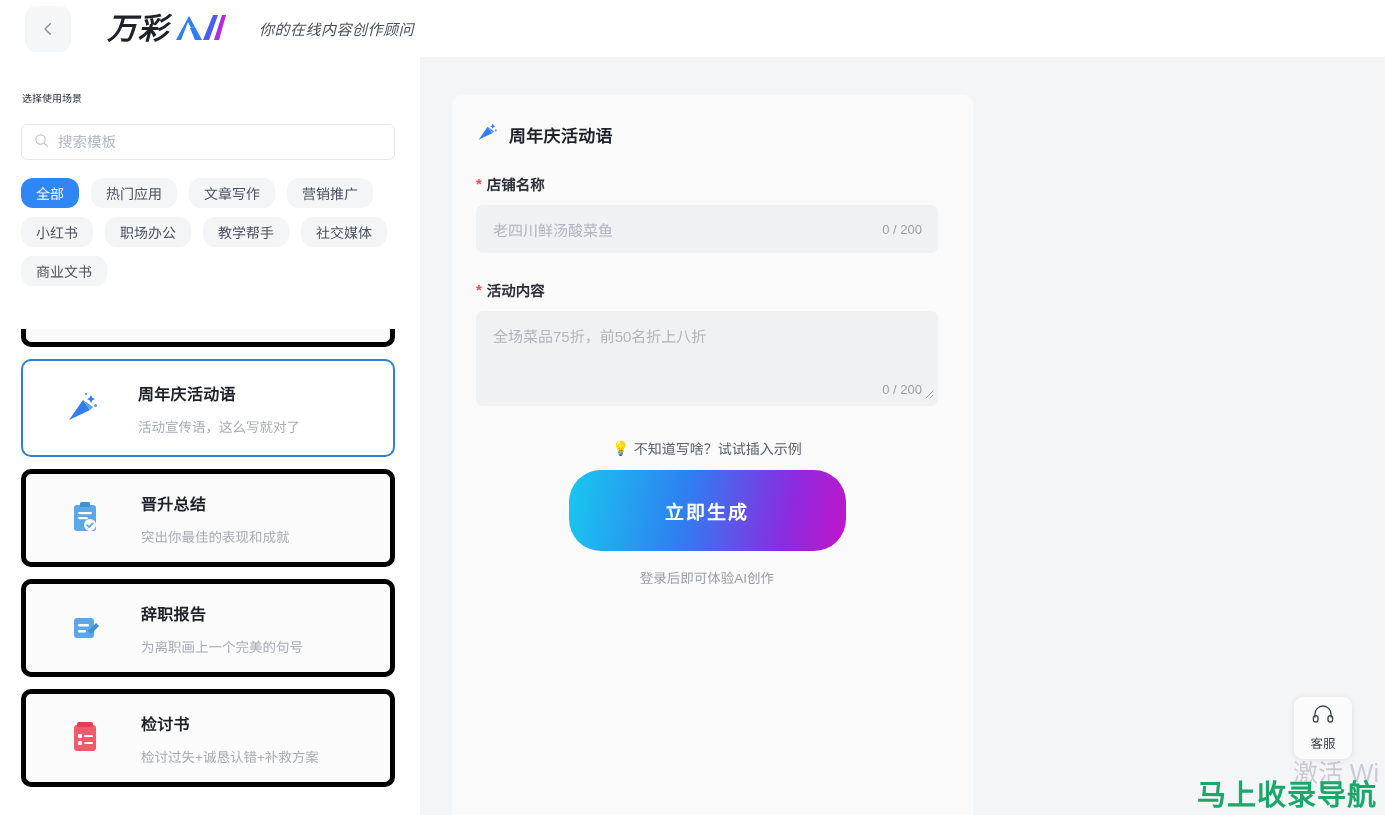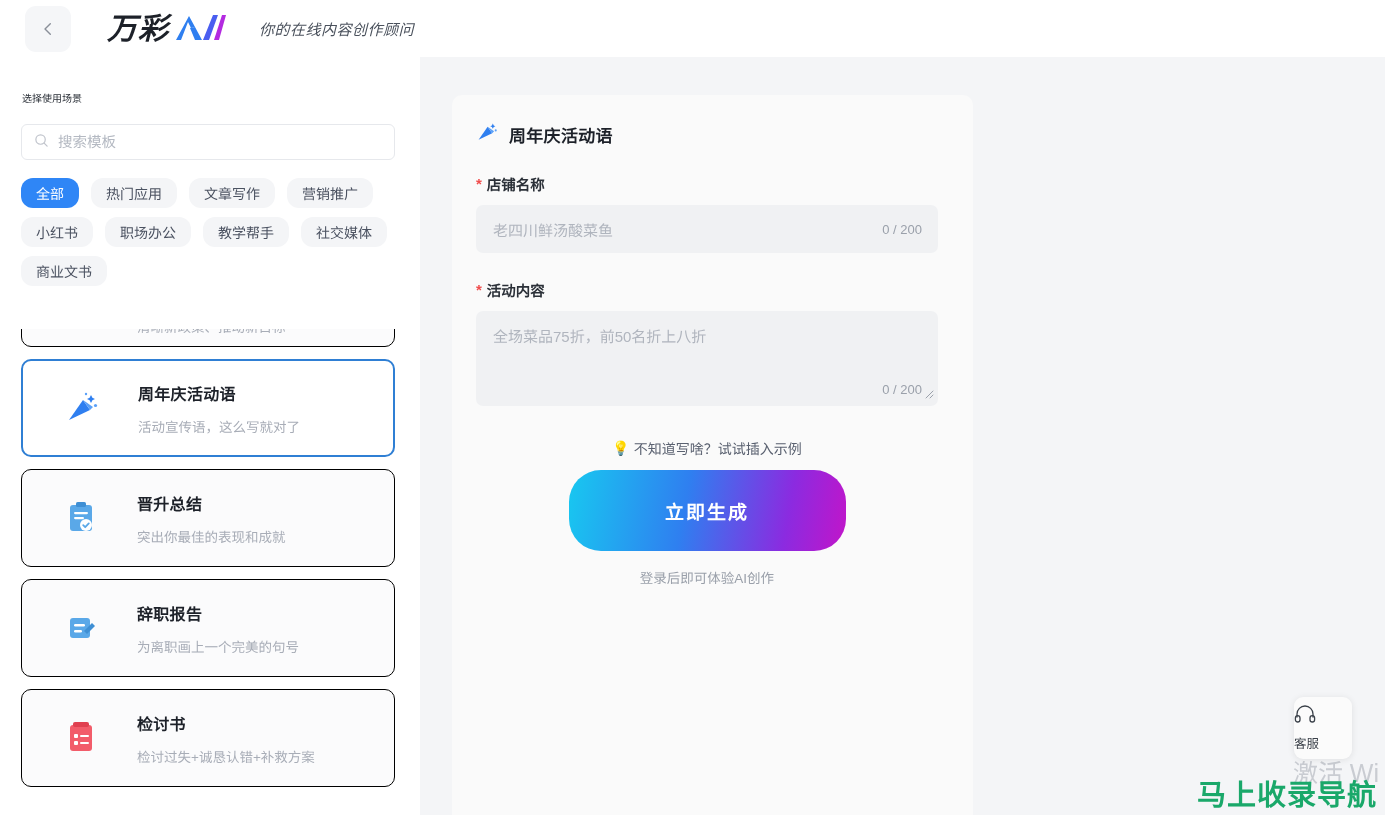--- a/index.html
+++ b/index.html
@@ -73,21 +73,21 @@
   .tag.active { background: #2f86f6; color: #ffffff; }
 
   .tpl-list {
     position: absolute; top: 272px; left: 0;
     width: 420px; height: 543px;
     overflow: hidden; padding: 0 25px 0 21px;
   }
   .tpl-card {
     position: relative;
     height: 98px; margin-bottom: 12px;
-    border: 1px solid #000000; border-radius: 10px;
+    border: 5px solid #000000; border-radius: 10px;
     background: #fbfbfc;
     display: flex; align-items: center;
     cursor: pointer;
   }
   .tpl-card.selected { border: 2px solid #2f7fd4; background: #ffffff; }
   .tpl-icon {
     width: 46px; height: 46px; margin-left: 36px; flex: 0 0 auto;
     display: flex; align-items: center; justify-content: center;
   }
   .tpl-body { margin-left: 33px; }
@@ -154,21 +154,21 @@
     display: flex; align-items: center; justify-content: center;
     font-family: inherit;
   }
   .gen-sub { margin-top: 16px; text-align: center; font-size: 13.5px; color: #9aa0aa; }
 
   
   .service-widget {
     position: absolute; right: 33px; bottom: 56px;
     width: 58px; height: 62px; background: #fbfbfb;
     border-radius: 9px; box-shadow: 0 1px 7px rgba(0,0,0,.09);
-    display: flex; flex-direction: column; align-items: flex-start; justify-content: center;
+    display: flex; flex-direction: column; align-items: center; justify-content: center;
     gap: 5px; cursor: pointer; z-index: 9;
   }
   .service-label { font-size: 12.5px; color: #3a4049; }
 
   .win-mark {
     position: absolute; right: 6px; bottom: 26px;
     font-size: 25px; color: #c9ccd2; white-space: nowrap;
     font-family: "Liberation Sans", sans-serif; z-index: 7;
   }
   .green-mark {

